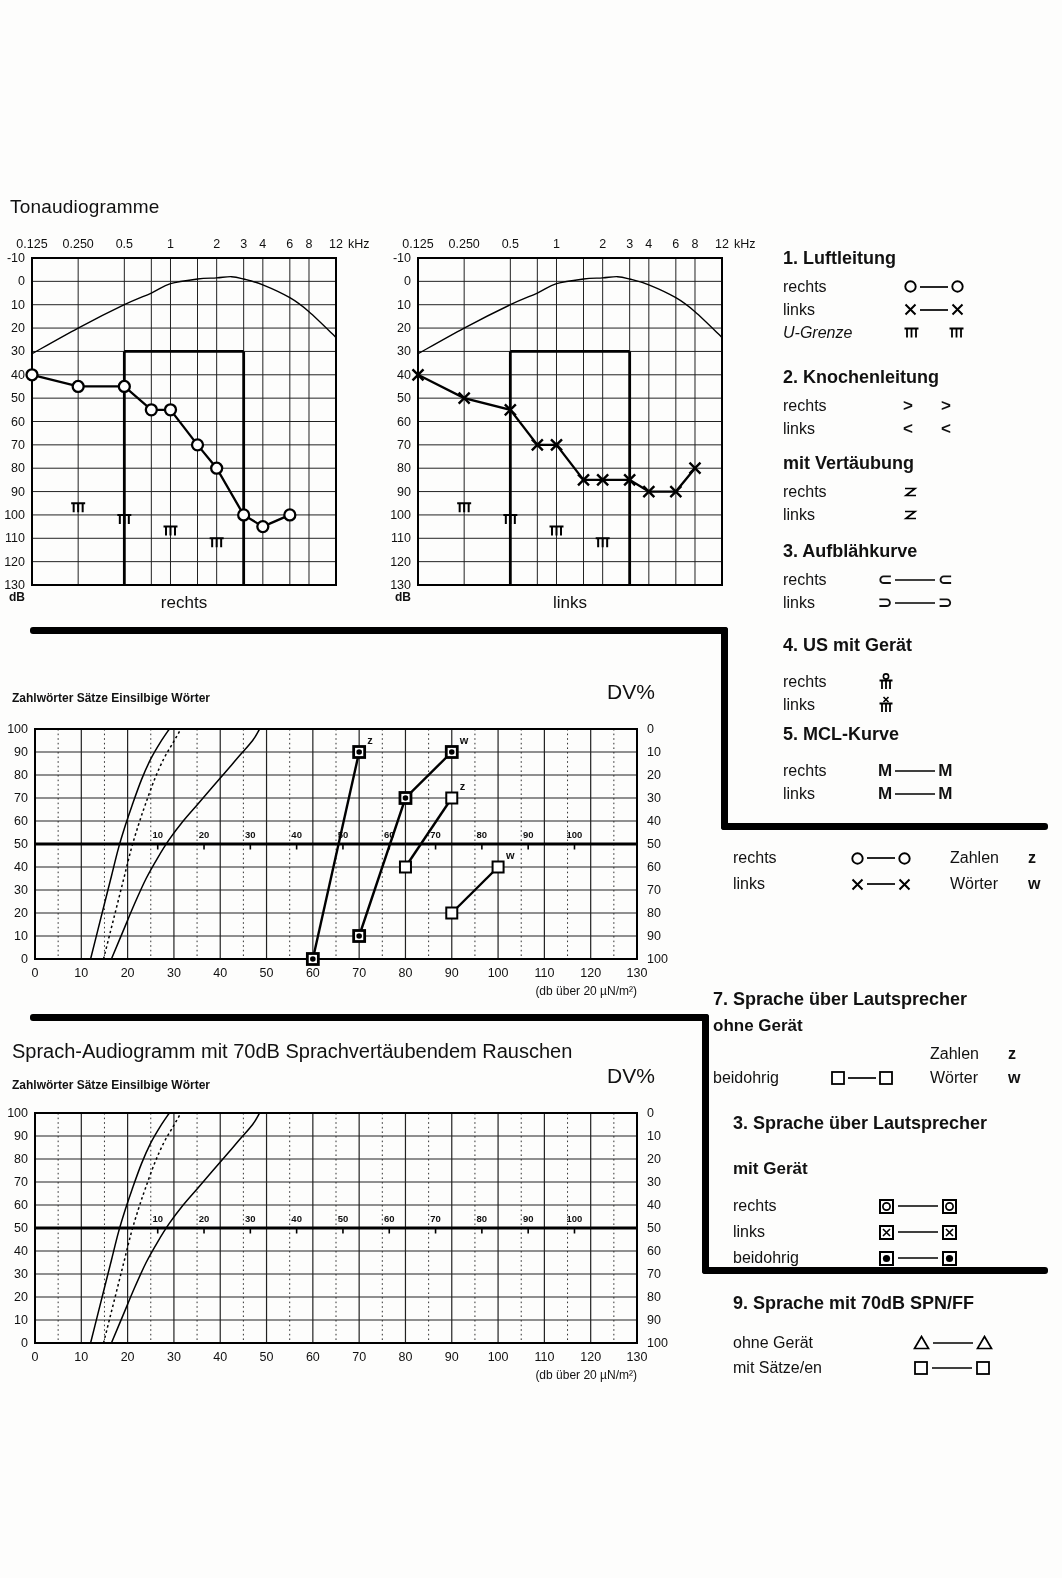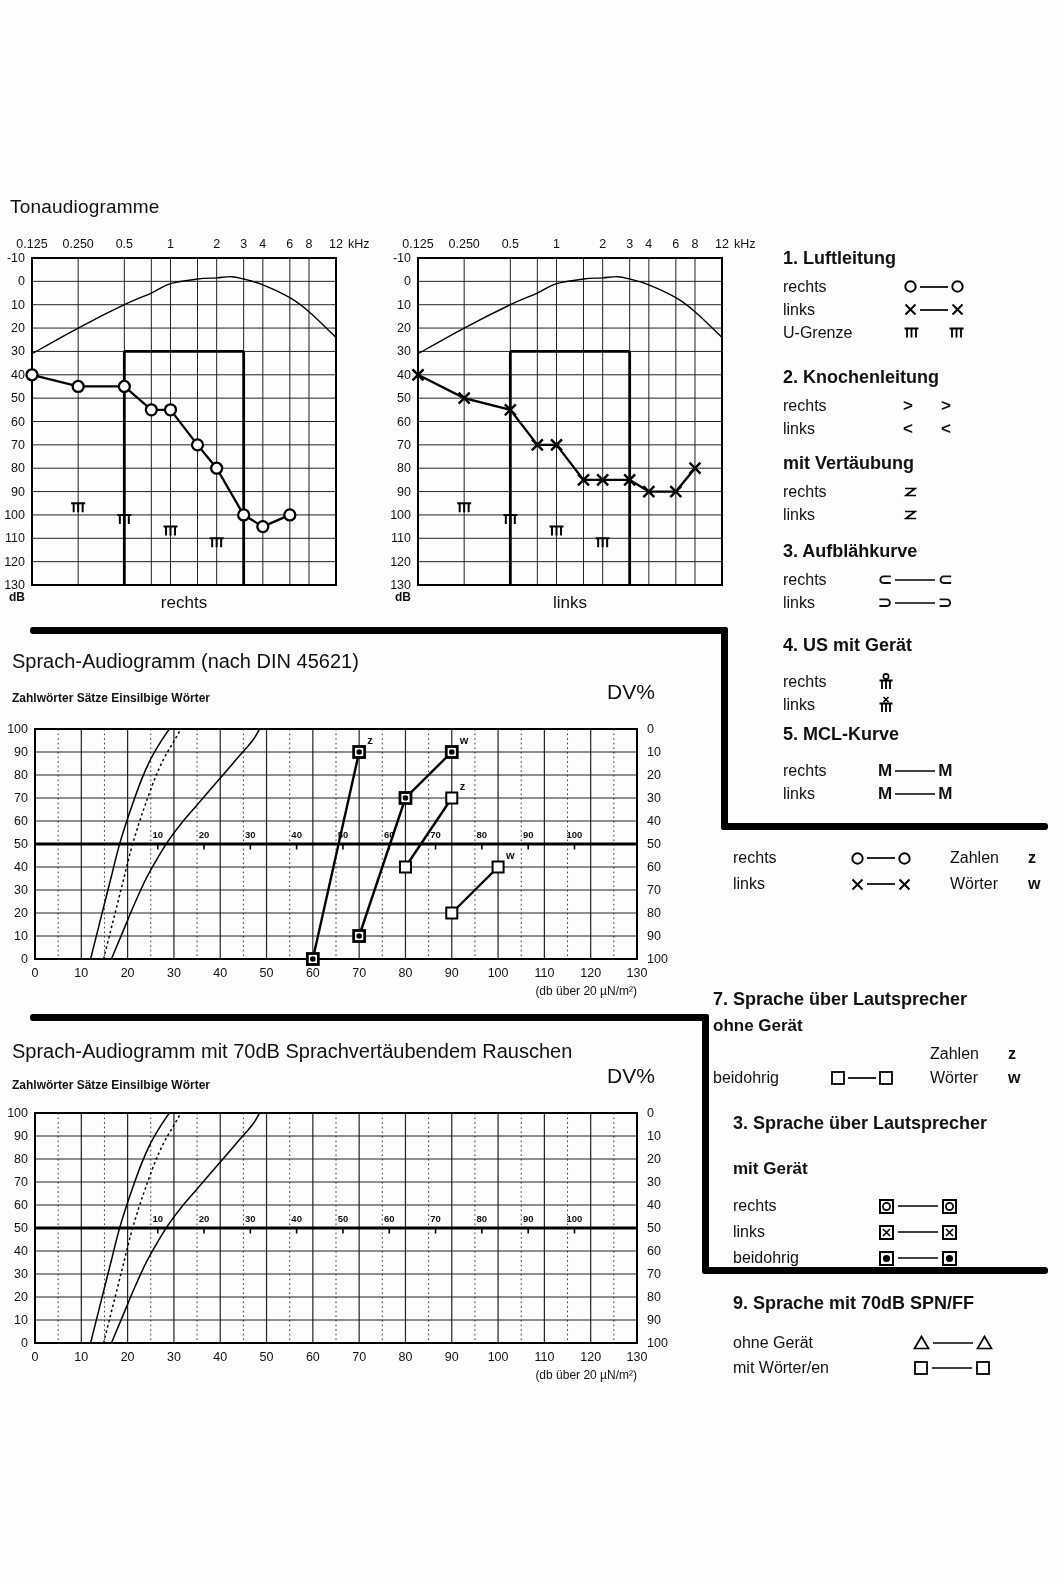--- a/index.html
+++ b/index.html
@@ -187,21 +187,20 @@
       </svg>
     </div>
 
   <div class="divider" style="left:30px;top:627px;width:698px;height:7px"></div>
   <div class="divider" style="left:721px;top:627px;width:7px;height:203px"></div>
   <div class="divider" style="left:721px;top:823px;width:327px;height:7px"></div>
   <div class="divider" style="left:30px;top:1014px;width:679px;height:7px"></div>
   <div class="divider" style="left:702px;top:1014px;width:7px;height:260px"></div>
   <div class="divider" style="left:702px;top:1267px;width:346px;height:7px"></div>
 
-  <div class="abs ctitle" style="left:12px;top:650px">Sprach-Audiogramm (nach DIN 45621)</div>
   <div class="abs csub" style="left:12px;top:691px">Zahlwörter Sätze Einsilbige Wörter</div>
   <div class="abs dv" style="left:607px;top:680px">DV%</div>
   <div class="abs" style="left:0;top:715px" id="speech0">
       <svg width="700" height="290">
         <line x1="58.15384615384616" y1="14" x2="58.15384615384616" y2="244" stroke="#333" stroke-width="1" stroke-dasharray="1.6,3"></line>
         <line x1="104.46153846153847" y1="14" x2="104.46153846153847" y2="244" stroke="#333" stroke-width="1" stroke-dasharray="1.6,3"></line>
         <line x1="150.76923076923077" y1="14" x2="150.76923076923077" y2="244" stroke="#333" stroke-width="1" stroke-dasharray="1.6,3"></line>
         <line x1="197.07692307692307" y1="14" x2="197.07692307692307" y2="244" stroke="#333" stroke-width="1" stroke-dasharray="1.6,3"></line>
         <line x1="243.3846153846154" y1="14" x2="243.3846153846154" y2="244" stroke="#333" stroke-width="1" stroke-dasharray="1.6,3"></line>
         <line x1="289.6923076923077" y1="14" x2="289.6923076923077" y2="244" stroke="#333" stroke-width="1" stroke-dasharray="1.6,3"></line>
@@ -469,21 +468,21 @@
               </svg>
             </span>
             <span style="display: inline-flex; align-items: center;">
               <svg xmlns="http://www.w3.org/2000/svg" width="15" height="15">
                 <path d="M2.5,2.5L12.5,12.5M12.5,2.5L2.5,12.5" stroke="#000" stroke-width="2" fill="none"></path>
               </svg>
             </span>
           </span>
         </div>
         <div class="lrow" style="height: 23px;">
-          <span class="ll" style="flex: 0 0 120px;">U-Grenze</span>
+          <span class="ll" style="flex: 0 0 120px; font-style: italic;">U-Grenze</span>
           <span class="sym">
             <span style="display: inline-flex; align-items: center;">
               <svg xmlns="http://www.w3.org/2000/svg" width="17" height="12">
                 <path d="M1.5,1.5H15.5M4,1.5V10.5M8.5,1.5V10.5M13,1.5V10.5" stroke="#000" stroke-width="1.8" fill="none"></path>
               </svg>
             </span>
             <span class="gap"></span>
             <span style="display: inline-flex; align-items: center;">
               <svg xmlns="http://www.w3.org/2000/svg" width="17" height="12">
                 <path d="M1.5,1.5H15.5M4,1.5V10.5M8.5,1.5V10.5M13,1.5V10.5" stroke="#000" stroke-width="1.8" fill="none"></path>
@@ -777,21 +776,21 @@
               </svg>
             </span>
             <span style="display: inline-flex; align-items: center;">
               <svg xmlns="http://www.w3.org/2000/svg" width="17" height="15">
                 <polygon points="8.5,1.5 15.5,13.5 1.5,13.5" fill="#fff" stroke="#000" stroke-width="1.7"></polygon>
               </svg>
             </span>
           </span>
         </div>
         <div class="lrow" style="height: 25px;">
-          <span class="ll" style="flex: 0 0 180px;">mit Wörter/en</span>
+          <span class="ll" style="flex: 0 0 180px;">mit Sätze/en</span>
           <span class="sym">
             <span style="display: inline-flex; align-items: center;">
               <svg xmlns="http://www.w3.org/2000/svg" width="16" height="16">
                 <rect x="2" y="2" width="12" height="12" fill="#fff" stroke="#000" stroke-width="1.8"></rect>
               </svg>
             </span>
             <span style="display: inline-flex; align-items: center;">
               <svg xmlns="http://www.w3.org/2000/svg" width="46" height="6">
                 <line x1="3" y1="3" x2="43" y2="3" stroke="#000" stroke-width="1.7"></line>
               </svg>

